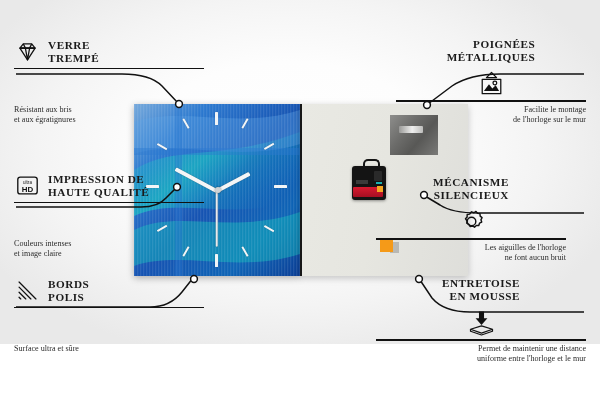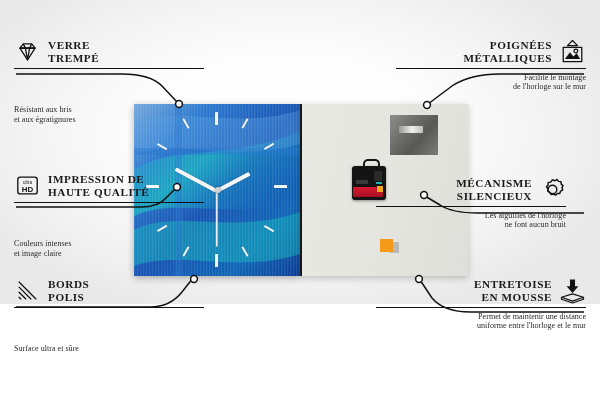--- a/index.html
+++ b/index.html
@@ -2,31 +2,31 @@
 <html><head>
 <meta charset="utf-8">
 <style>
   html,body{margin:0;padding:0;}
   body{
     width:600px;height:400px;overflow:hidden;
     font-family:"Liberation Serif",serif;
     background:#ffffff;
   }
   #stage{
-    position:relative;width:600px;height:304px;
+    position:relative;width:600px;height:344px;
     background:
       radial-gradient(ellipse 58% 62% at 48% 44%, #ffffff 0%, #fdfdfd 42%, #f4f4f4 72%, #e9e9e9 100%);
   }
   
   #wires{position:absolute;left:0;top:0;width:600px;height:400px;}
 
   
   .feat{position:absolute;width:190px;}
   .feat .head{display:flex;align-items:center;gap:7px;}
-  .feat.right .head{justify-content:flex-end;}
+  .feat.right .head{flex-direction:column;justify-content:flex-end;}
   .ttl{
     font-family:"Liberation Serif",serif;
     font-weight:700;font-size:11.2px;letter-spacing:.55px;
     line-height:12.6px;color:#1a1a1a;text-transform:uppercase;
     white-space:pre-line;
   }
   .feat.left .ttl{text-align:left;}
   .feat.right .ttl{text-align:right;}
   .rule{height:1.4px;background:#111;margin:3px 0 3.5px;}
   .sub{

